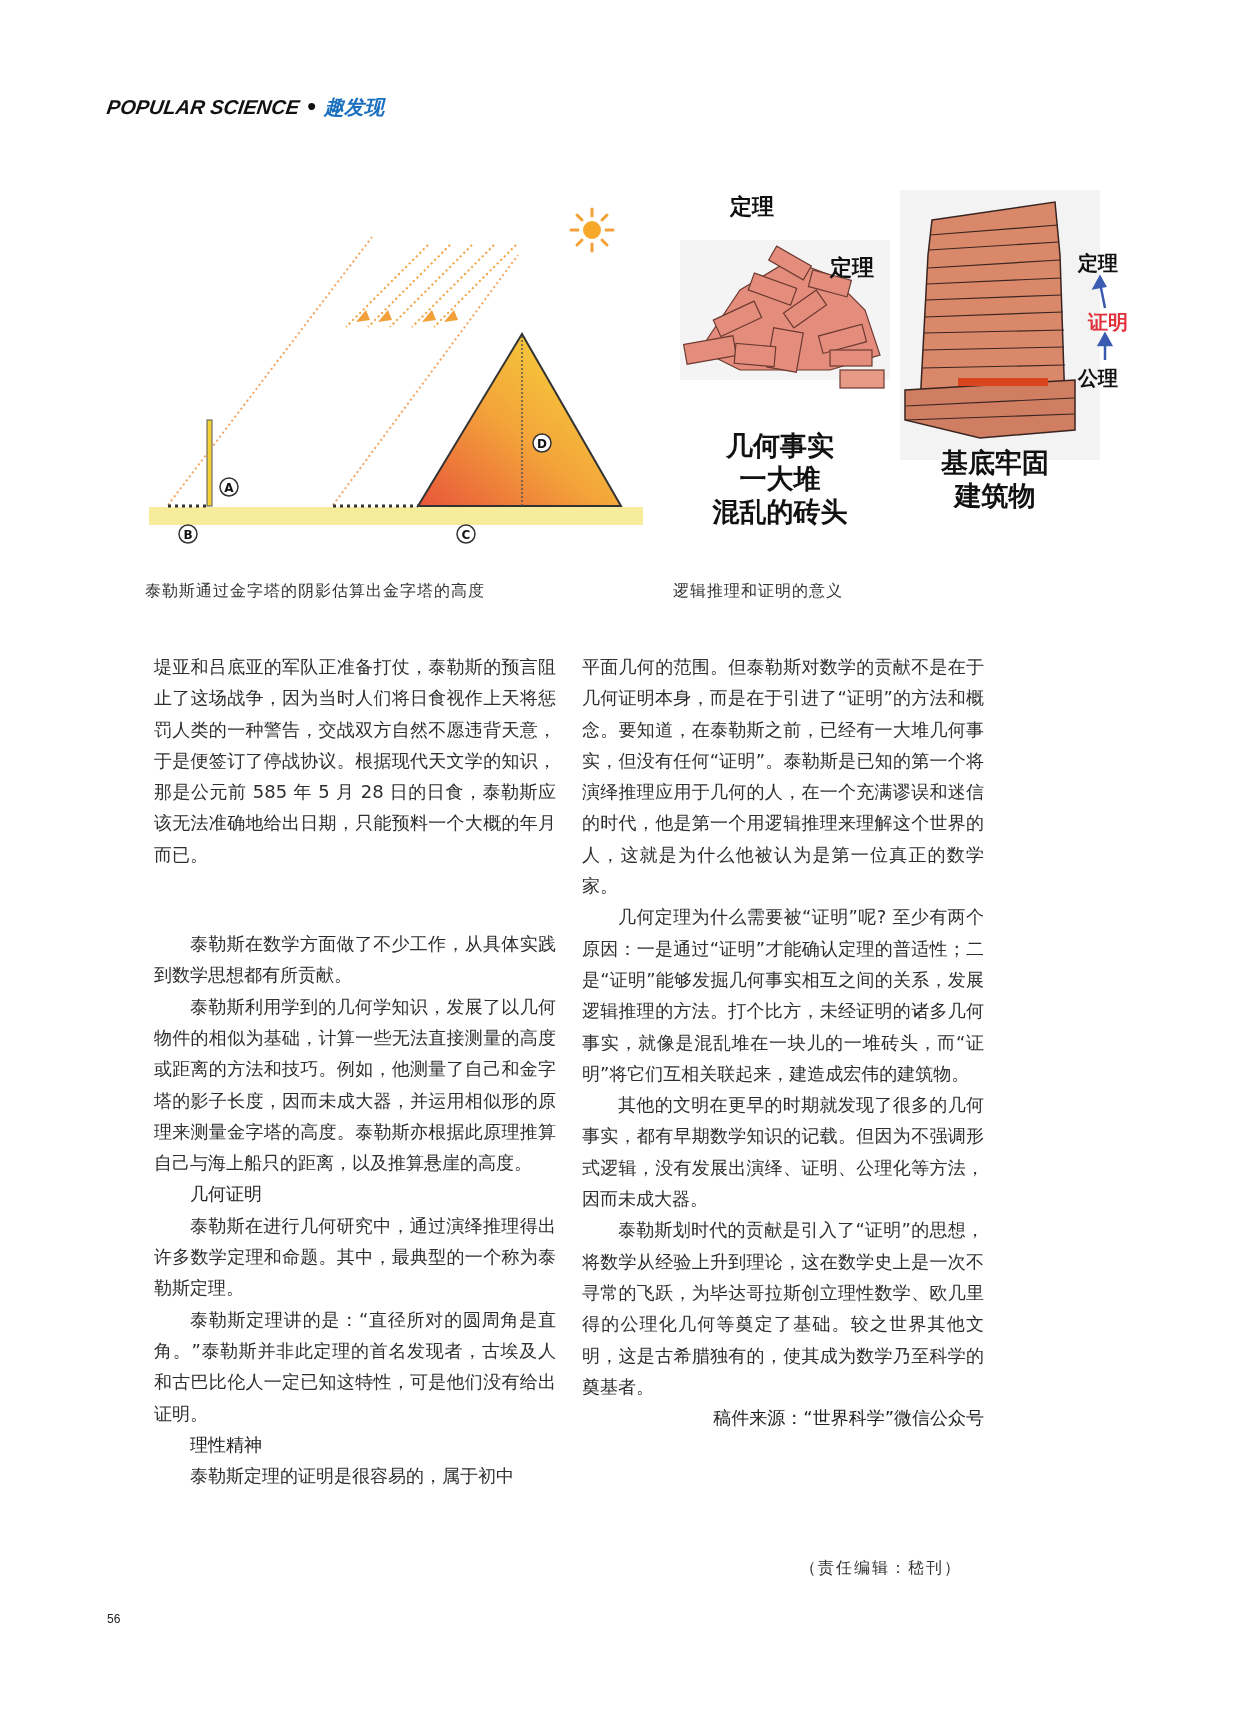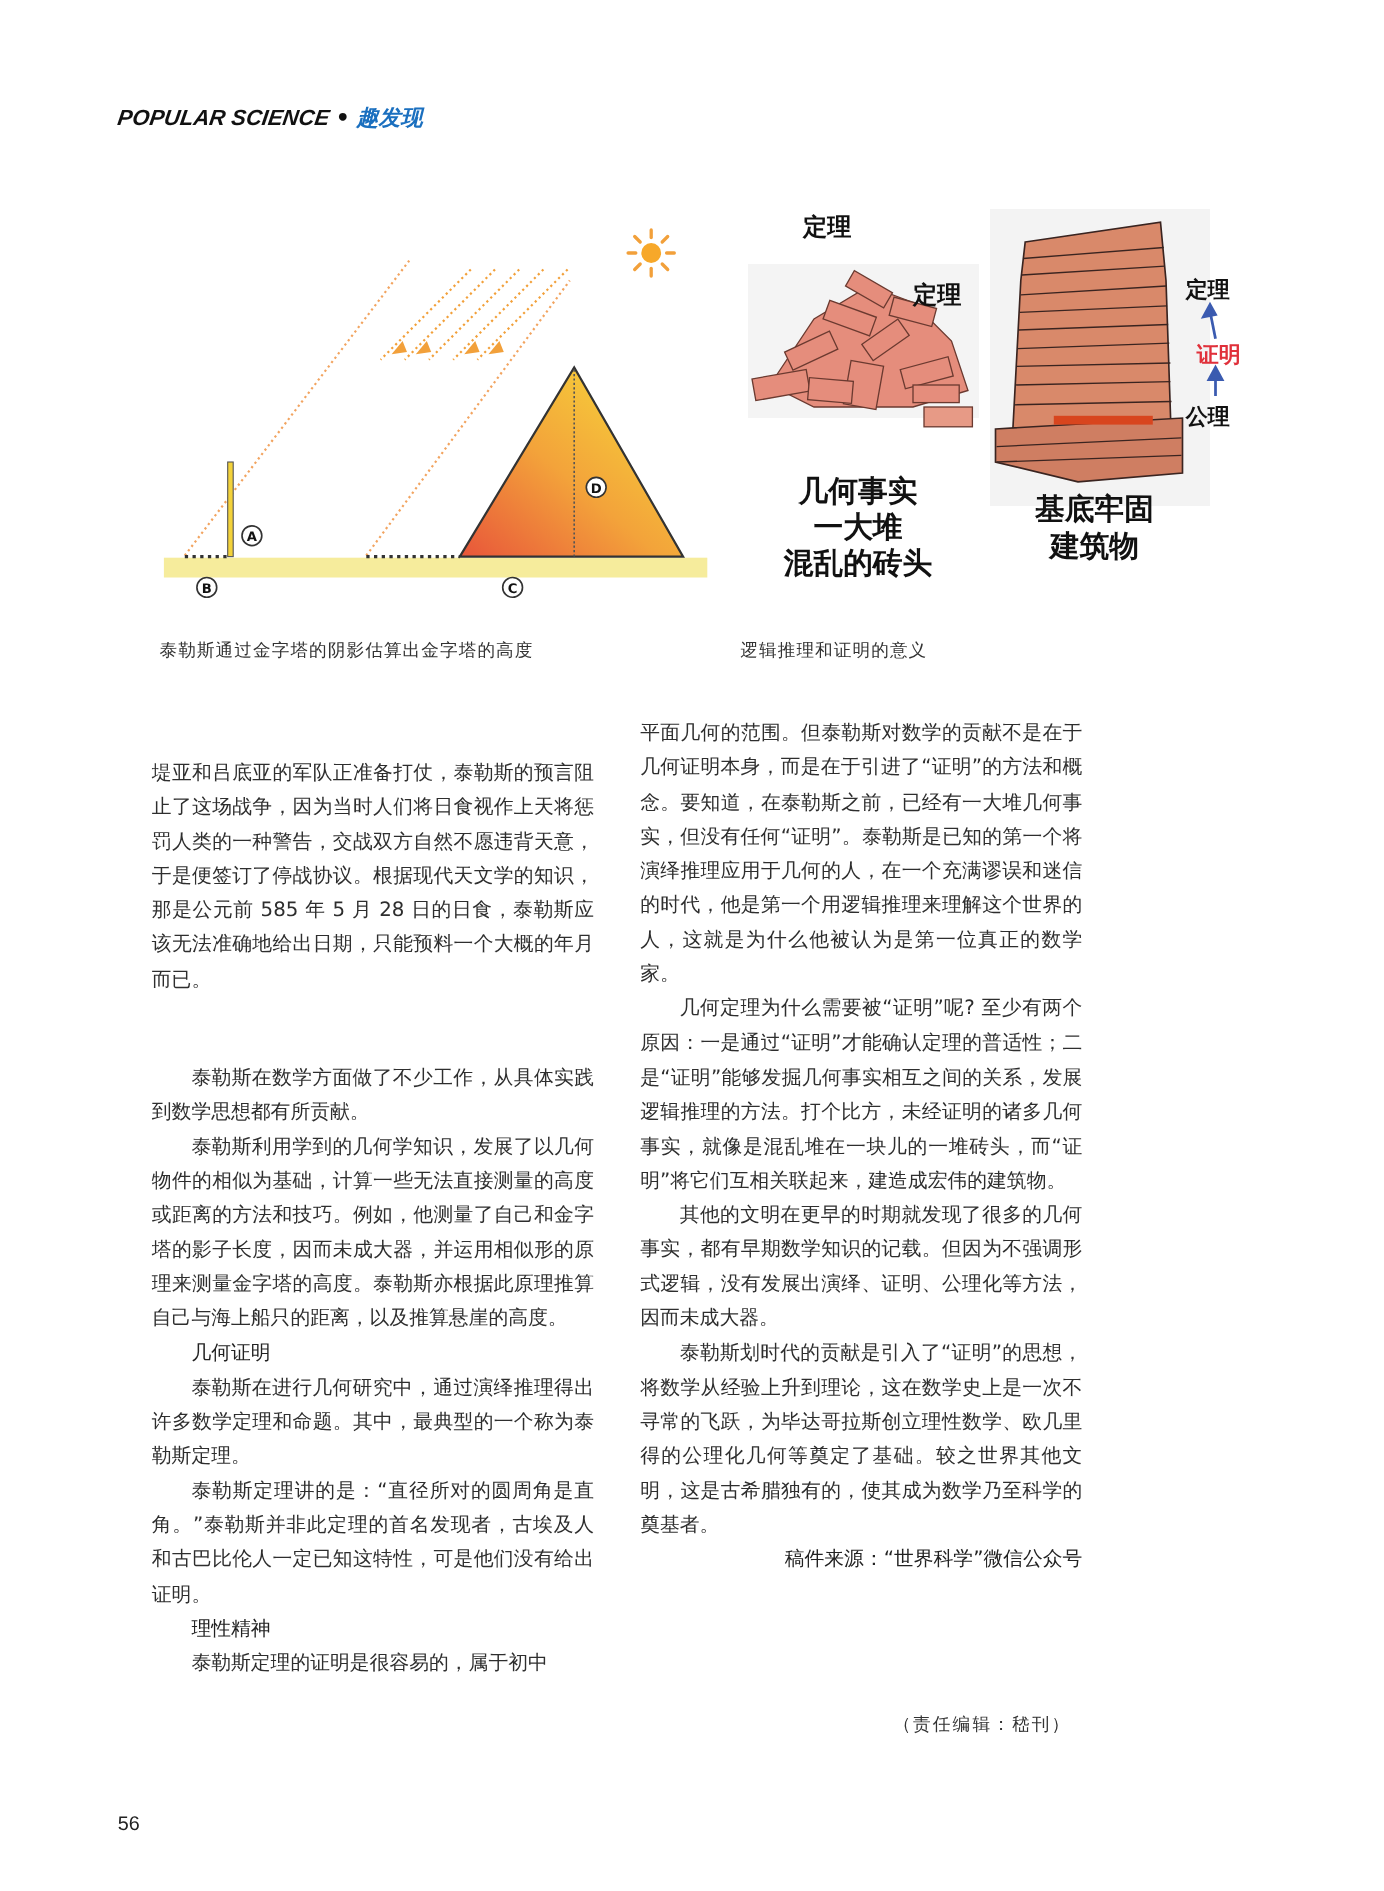--- a/index.html
+++ b/index.html
@@ -10,27 +10,27 @@
   .header .section{color:#1a6fbf;font-style:italic;}
   .figure{position:absolute;}
   #fig-pyramid{left:148px;top:185px;width:510px;height:375px;}
   #fig-bricks{left:680px;top:180px;width:580px;height:375px;}
   .caption{position:absolute;top:581px;font-family:Liberation Serif, serif;font-size:16px;color:#333;letter-spacing:1px;white-space:nowrap;}
   .col{position:absolute;top:651px;width:402px;font-size:18px;line-height:31.3px;color:#2e2e2e;}
   .col p{margin:0;text-align:justify;text-align-last:left;}
   .col p.ind{text-indent:2em;}
   .col p.sub{text-indent:2em;color:#222;}
   .col h2{margin:0;font-size:21px;font-weight:bold;color:#111;line-height:31px;}
-  #col-left{left:138px;margin-top:36px;}
+  #col-left{left:154px;}
   #col-right{left:582px;}
   .gap-h{height:28px;}
   .gap-h2{height:30px;}
   .source{text-align:right !important;text-align-last:right !important;color:#222;}
-  .editor{position:absolute;left:800px;top:1558px;font-family:"DejaVu Serif","Liberation Serif",serif;font-size:16px;color:#333;letter-spacing:2px;white-space:nowrap;margin-left:12px;}
-  .pagenum{position:absolute;left:107px;top:1612px;font-size:18px;color:#222;font-family:"Liberation Sans",sans-serif;margin-top:36px;}
+  .editor{position:absolute;left:800px;top:1558px;font-family:"DejaVu Serif","Liberation Serif",serif;font-size:16px;color:#333;letter-spacing:2px;white-space:nowrap;}
+  .pagenum{position:absolute;left:107px;top:1612px;font-size:12px;color:#222;font-family:"Liberation Sans",sans-serif;}
   .lbl{font-family:"DejaVu Sans",sans-serif;font-weight:bold;fill:#111;}
 </style>
 </head>
 <body>
 
 <div class="header">
   <span class="brand">POPULAR SCIENCE</span><span class="dot">•</span><span class="section">趣发现</span>
 </div>
 
 <div class="figure" id="fig-pyramid">

